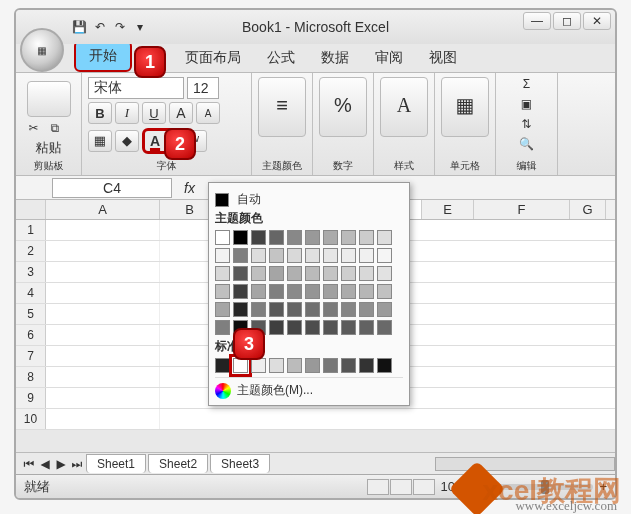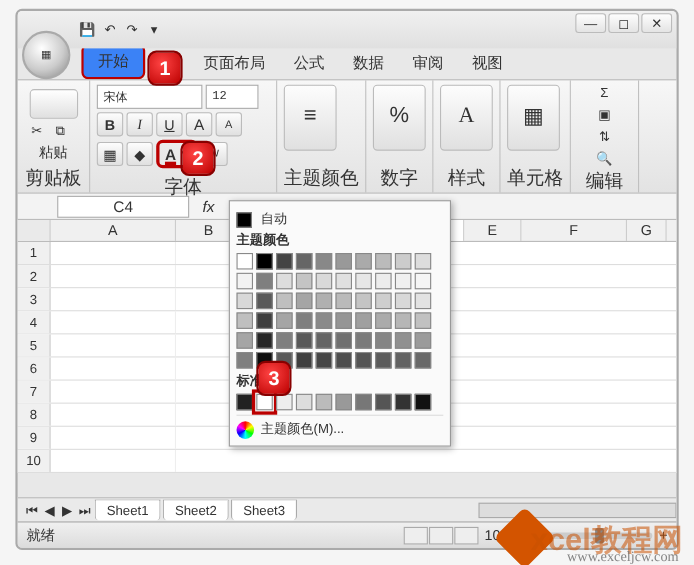--- a/index.html
+++ b/index.html
@@ -79,21 +79,21 @@
       align-items: flex-end;
       padding-left: 58px;
     }
     .tab {
       padding: 5px 13px;
       font-size: 14px;
     }
     .tab.active {
       border: 2px solid #b00;
       border-radius: 6px;
-      background: #3b82f6;
+      background: #7dd3fc;
     }
     .callout {
       position: absolute;
       width: 32px;
       height: 32px;
       background: radial-gradient(circle at 40% 35%, #ff4444, #b00);
       border-radius: 8px;
       color: #fff;
       font-size: 18px;
       font-weight: bold;
@@ -112,21 +112,21 @@
       display: flex;
       position: relative;
     }
     .group {
       border-right: 1px solid #c0c0c0;
       padding: 4px 6px 2px 6px;
       display: flex;
       flex-direction: column;
       justify-content: space-between;
     }
-    .group-label { font-size: 17px; text-align: center; padding-top: 2px; }
+    .group-label { font-size: 10px; text-align: center; padding-top: 2px; }
     .clipboard {
       width: 66px;
       display: flex;
       flex-direction: column;
       align-items: center;
     }
     .paste-btn {
       width: 44px;
       height: 52px;
       background: linear-gradient(#fff, #e0e0e0);
@@ -138,25 +138,24 @@
     .cut-copy span { width: 18px; height: 18px; }
     .font-group { width: 170px; }
     .font-row { display: flex; gap: 3px; margin-bottom: 3px; align-items: center; }
     .font-name-box, .font-size-box {
       height: 22px;
       background: #fff;
       border: 1px solid #aaa;
       display: inline-flex;
       align-items: center;
       padding: 0 5px;
-      font-size: 11px;
-      font-family: Liberation Mono, monospace;
+      font-size: 14px;
     }
     .font-name-box { width: 96px; }
-    .font-size-box { width: 48px; }
+    .font-size-box { width: 32px; }
     .btn {
       width: 24px;
       height: 22px;
       background: linear-gradient(#fdfdfd, #e0e0e0);
       border: 1px solid #bbb;
       border-radius: 3px;
       display: inline-flex;
       align-items: center;
       justify-content: center;
       font-size: 13px;
@@ -369,20 +368,21 @@
   <div class="titlebar">
     <div class="office-orb">
       <span>▦</span>
     </div>
     <div class="qat">
       <span>💾</span>
       <span>↶</span>
       <span>↷</span>
       <span>▾</span>
     </div>
+    <div class="titlebar-title">Book1 - Microsoft Excel</div>
     <div class="win-controls">
       <span>—</span>
       <span>◻</span>
       <span>✕</span>
     </div>
   </div>
 
   <div class="ribbon-tabs">
     <div class="tab active">开始</div>
     <div class="tab">入</div>

